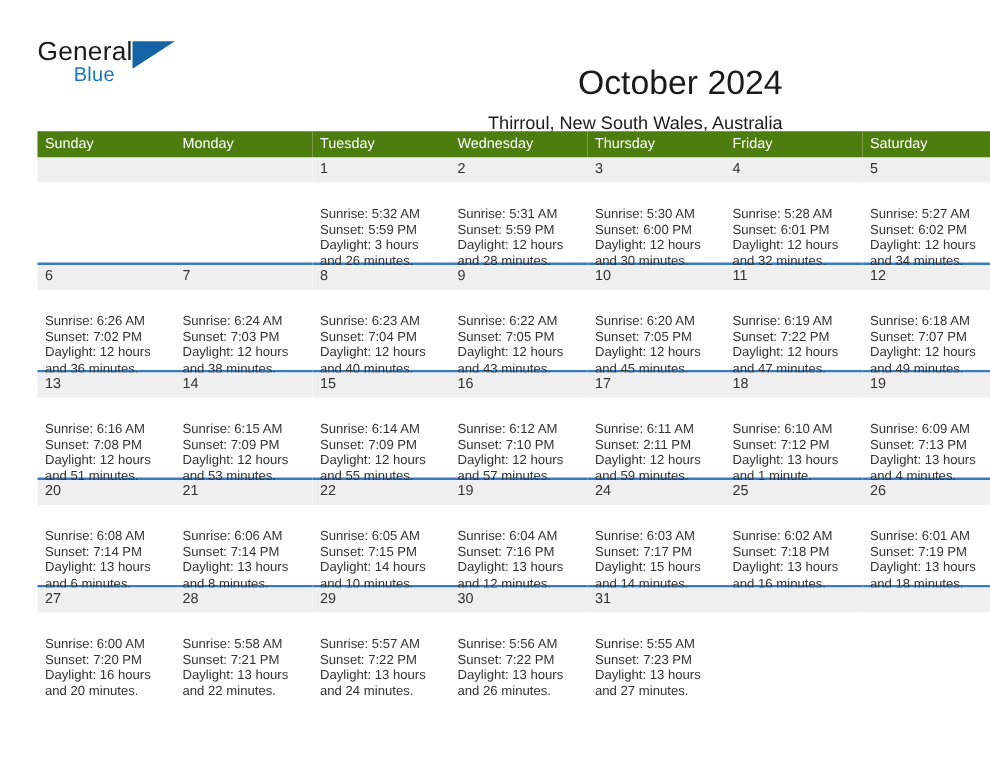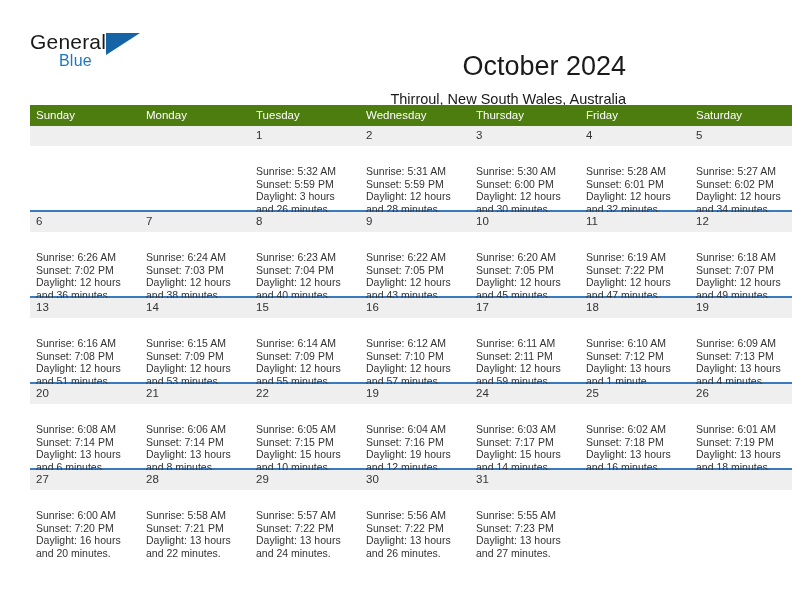--- a/index.html
+++ b/index.html
@@ -406,31 +406,31 @@
                   <div class="daylight">Daylight: 13 hours and 8 minutes.</div>
                 </div>
               </div>
             </td>
             <td>
               <div class="cell">
                 <div class="daynum">22</div>
                 <div class="details">
                   <div class="sunrise">Sunrise: 6:05 AM</div>
                   <div class="sunset">Sunset: 7:15 PM</div>
-                  <div class="daylight">Daylight: 15 hours and 10 minutes.</div>
+                  <div class="daylight">Daylight: 14 hours and 10 minutes.</div>
                 </div>
               </div>
             </td>
             <td>
               <div class="cell">
                 <div class="daynum">19</div>
                 <div class="details">
                   <div class="sunrise">Sunrise: 6:04 AM</div>
                   <div class="sunset">Sunset: 7:16 PM</div>
-                  <div class="daylight">Daylight: 19 hours and 12 minutes.</div>
+                  <div class="daylight">Daylight: 13 hours and 12 minutes.</div>
                 </div>
               </div>
             </td>
             <td>
               <div class="cell">
                 <div class="daynum">24</div>
                 <div class="details">
                   <div class="sunrise">Sunrise: 6:03 AM</div>
                   <div class="sunset">Sunset: 7:17 PM</div>
                   <div class="daylight">Daylight: 15 hours and 14 minutes.</div>

